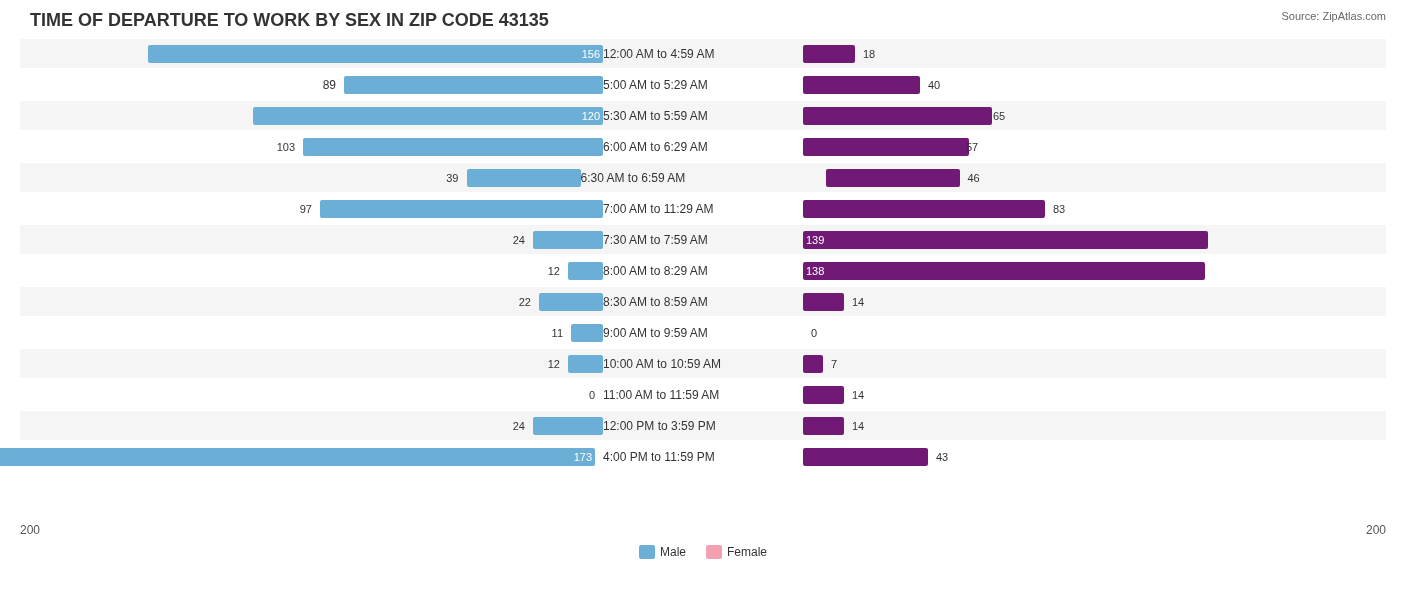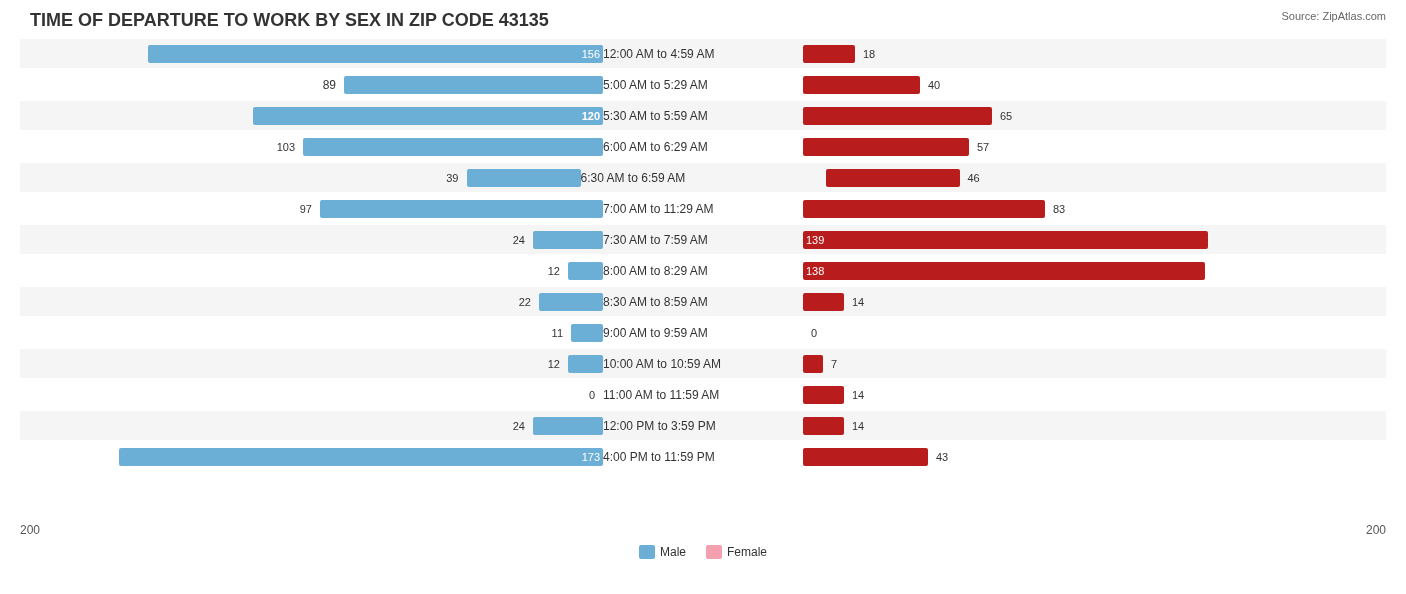--- a/index.html
+++ b/index.html
@@ -77,21 +77,21 @@
       background: #6baed6;
       border-radius: 2px;
       display: flex;
       align-items: center;
       justify-content: flex-end;
       position: absolute;
       right: 6px;
     }
     .bar-female {
       height: 18px;
-      background: #b91c1c;
+      background: #701a75;
       border-radius: 2px;
       display: flex;
       align-items: center;
       justify-content: flex-start;
       position: absolute;
       left: 6px;
     }
     .bar-label-inside {
       font-size: 11px;
       color: #fff;
@@ -155,40 +155,40 @@
           <div class="bar-male" style="width: 259px; right: 0px;"></div>
           <span style="position: absolute; right: 267px; font-size: 12px; color: rgb(51, 51, 51); white-space: nowrap; margin-left: 38px;">89</span>
         </div>
         <div class="label-center">5:00 AM to 5:29 AM</div>
         <div class="right-section" style="width: 583px; position: relative;">
           <div class="bar-female" style="width: 117px; left: 0px;"></div>
           <span style="position: absolute; left: 125px; font-size: 11px; color: rgb(51, 51, 51); white-space: nowrap;">40</span>
         </div>
       </div>
       <div class="row">
-        <div class="left-section" style="width: 583px; font-weight: bold;">
+        <div class="left-section" style="width: 583px;">
           <div class="bar-male" style="width: 350px; right: 0px;">
             <span class="bar-label-inside">120</span>
           </div>
         </div>
         <div class="label-center">5:30 AM to 5:59 AM</div>
         <div class="right-section" style="width: 583px; position: relative;">
           <div class="bar-female" style="width: 189px; left: 0px;"></div>
-          <span style="position: absolute; left: 197px; font-size: 11px; color: rgb(51, 51, 51); white-space: nowrap;">65</span>
+          <span style="position: absolute; left: 190px; font-size: 11px; color: rgb(51, 51, 51); white-space: nowrap;">65</span>
         </div>
       </div>
       <div class="row">
         <div class="left-section" style="width: 583px;">
           <div class="bar-male" style="width: 300px; right: 0px;"></div>
           <span style="position: absolute; right: 308px; font-size: 11px; color: rgb(51, 51, 51); white-space: nowrap;">103</span>
         </div>
         <div class="label-center">6:00 AM to 6:29 AM</div>
         <div class="right-section" style="width: 583px; position: relative;">
           <div class="bar-female" style="width: 166px; left: 0px;"></div>
-          <span style="position: absolute; left: 174px; font-size: 11px; color: rgb(51, 51, 51); white-space: nowrap; text-align: center;">57</span>
+          <span style="position: absolute; left: 163px; font-size: 11px; color: rgb(51, 51, 51); white-space: nowrap; text-align: center;">57</span>
         </div>
       </div>
       <div class="row">
         <div class="left-section" style="width: 583px;">
           <div class="bar-male" style="width: 114px; right: 0px;"></div>
           <span style="position: absolute; right: 122px; font-size: 11px; color: rgb(51, 51, 51); white-space: nowrap;">39</span>
         </div>
         <div class="label-center">6:30 AM to 6:59 AM</div>
         <div class="right-section" style="width: 583px; position: relative; margin-left: 45px;">
           <div class="bar-female" style="width: 134px; left: 0px;"></div>
@@ -278,21 +278,21 @@
           <span style="position: absolute; right: 78px; font-size: 11px; color: rgb(51, 51, 51); white-space: nowrap;">24</span>
         </div>
         <div class="label-center">12:00 PM to 3:59 PM</div>
         <div class="right-section" style="width: 583px; position: relative;">
           <div class="bar-female" style="width: 41px; left: 0px;"></div>
           <span style="position: absolute; left: 49px; font-size: 11px; color: rgb(51, 51, 51); white-space: nowrap;">14</span>
         </div>
       </div>
       <div class="row">
         <div class="left-section" style="width: 583px;">
-          <div class="bar-male" style="width: 484px; right: 0px; align-items: center;">
+          <div class="bar-male" style="width: 596px; right: 8px; align-items: center;">
             <span class="bar-label-inside">173</span>
           </div>
         </div>
         <div class="label-center">4:00 PM to 11:59 PM</div>
         <div class="right-section" style="width: 583px; position: relative;">
           <div class="bar-female" style="width: 125px; left: 0px;"></div>
           <span style="position: absolute; left: 133px; font-size: 11px; color: rgb(51, 51, 51); white-space: nowrap;">43</span>
         </div>
       </div>
     </div>

